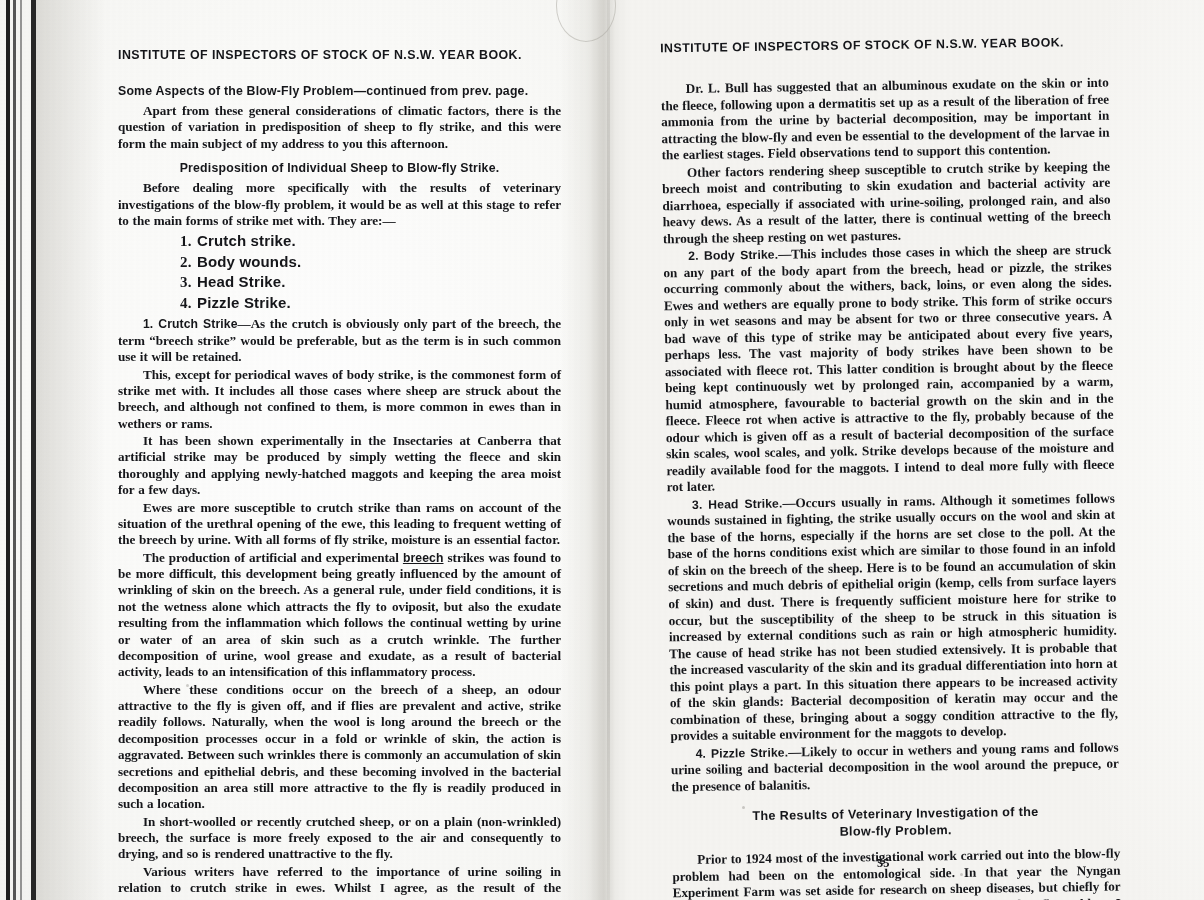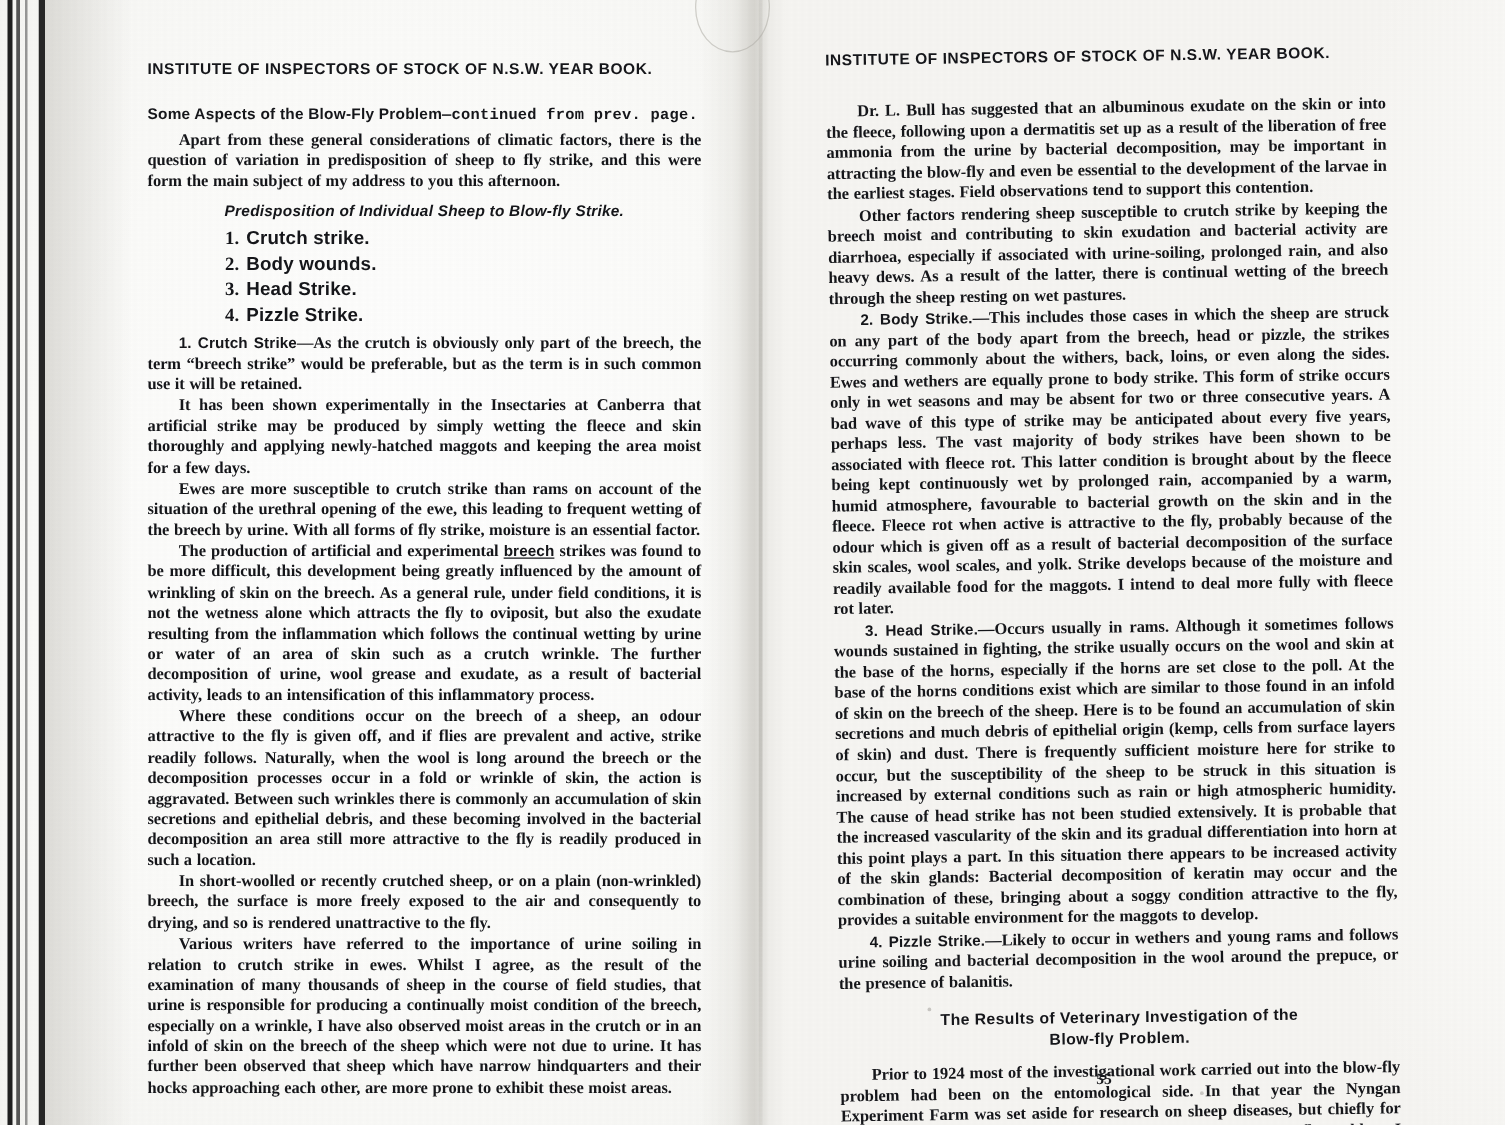--- a/index.html
+++ b/index.html
@@ -204,45 +204,47 @@
 
   <div class="speck" style="left:186px; top:684px; width:3px; height:3px;"></div>
   <div class="speck" style="left:742px; top:806px; width:3px; height:3px;"></div>
   <div class="speck" style="left:960px; top:873px; width:3px; height:3px;"></div>
 
   <div class="page left">
 
     <div class="running-head">INSTITUTE OF INSPECTORS OF STOCK OF N.S.W. YEAR BOOK.</div>
 
     <div class="sec-title">
-      <span>Some Aspects of the Blow-Fly Problem</span><span class="cont" style="font-family:Liberation Mono, monospace; font-weight:bold;">—continued from prev. page.</span>
+      <span>Some Aspects of the Blow-Fly Problem</span><span class="cont" style="font-family:Liberation Sans, sans-serif; font-weight:bold;">—continued from prev. page.</span>
     </div>
 
     <p class="body">Apart from these general considerations of climatic factors, there is the question of variation in predisposition of sheep to fly strike, and this were form the main subject of my address to you this afternoon.</p>
 
-    <div class="sec-title centered" style="margin-top:9px;font-style:italic;">Predisposition of Individual Sheep to Blow-fly Strike.</div>
-
+    <div class="sec-title centered" style="margin-top:9px;">Predisposition of Individual Sheep to Blow-fly Strike.</div>
+
+    <p class="body">Before dealing more specifically with the results of veterinary investigations of the blow-fly problem, it would be as well at this stage to refer to the main forms of strike met with.  They are:—</p>
 
     <ol class="strike-list">
       <li>
         <span class="num">1.</span><span>Crutch strike.</span>
       </li>
       <li>
         <span class="num">2.</span><span>Body wounds.</span>
       </li>
       <li>
         <span class="num">3.</span><span>Head Strike.</span>
       </li>
       <li>
         <span class="num">4.</span><span>Pizzle Strike.</span>
       </li>
     </ol>
 
     <p class="body noindent" style="text-indent:1.9em;"><span class="lead">1. Crutch Strike</span><span>—As the crutch is obviously only part of the breech, the term “breech strike” would be preferable, but as the term is in such common use it will be retained.</span></p>
 
+    <p class="body">This, except for periodical waves of body strike, is the commonest form of strike met with.  It includes all those cases where sheep are struck about the breech, and although not confined to them, is more common in ewes than in wethers or rams.</p>
     <p class="body">It has been shown experimentally in the Insectaries at Canberra that artificial strike may be produced by simply wetting the fleece and skin thoroughly and applying newly-hatched maggots and keeping the area moist for a few days.</p>
     <p class="body">Ewes are more susceptible to crutch strike than rams on account of the situation of the urethral opening of the ewe, this leading to frequent wetting of the breech by urine.  With all forms of fly strike, moisture is an essential factor.</p>
 
     <p class="body"><span>The production of artificial and experimental </span><b class="lead">breech</b><span> strikes was found to be more difficult, this development being greatly influenced by the amount of wrinkling of skin on the breech.  As a general rule, under field conditions, it is not the wetness alone which attracts the fly to oviposit, but also the exudate resulting from the inflammation which follows the continual wetting by urine or water of an area of skin such as a crutch wrinkle.  The further decomposition of urine, wool grease and exudate, as a result of bacterial activity, leads to an intensification of this inflammatory process.</span></p>
 
     <p class="body">Where these conditions occur on the breech of a sheep, an odour attractive to the fly is given off, and if flies are prevalent and active, strike readily follows.  Naturally, when the wool is long around the breech or the decomposition processes occur in a fold or wrinkle of skin, the action is aggravated.  Between such wrinkles there is commonly an accumulation of skin secretions and epithelial debris, and these becoming involved in the bacterial decomposition an area still more attractive to the fly is readily produced in such a location.</p>
     <p class="body">In short-woolled or recently crutched sheep, or on a plain (non-wrinkled) breech, the surface is more freely exposed to the air and consequently to drying, and so is rendered unattractive to the fly.</p>
 
     <p class="body"><span>Various writers have referred to the importance of urine soiling in relation to crutch strike in ewes.  Whilst I agree, as the result of the examination of many thousands of sheep in the course of field studies, that urine is </span><span> responsible for producing a continually moist condition of the breech, especially on a wrinkle, I have also observed moist areas in the crutch or in an infold of skin on the breech of the sheep which were not due to urine.  It has further been observed that sheep which have narrow hindquarters and their hocks approaching each other, are more prone to exhibit these moist areas.</span></p>
   </div>

